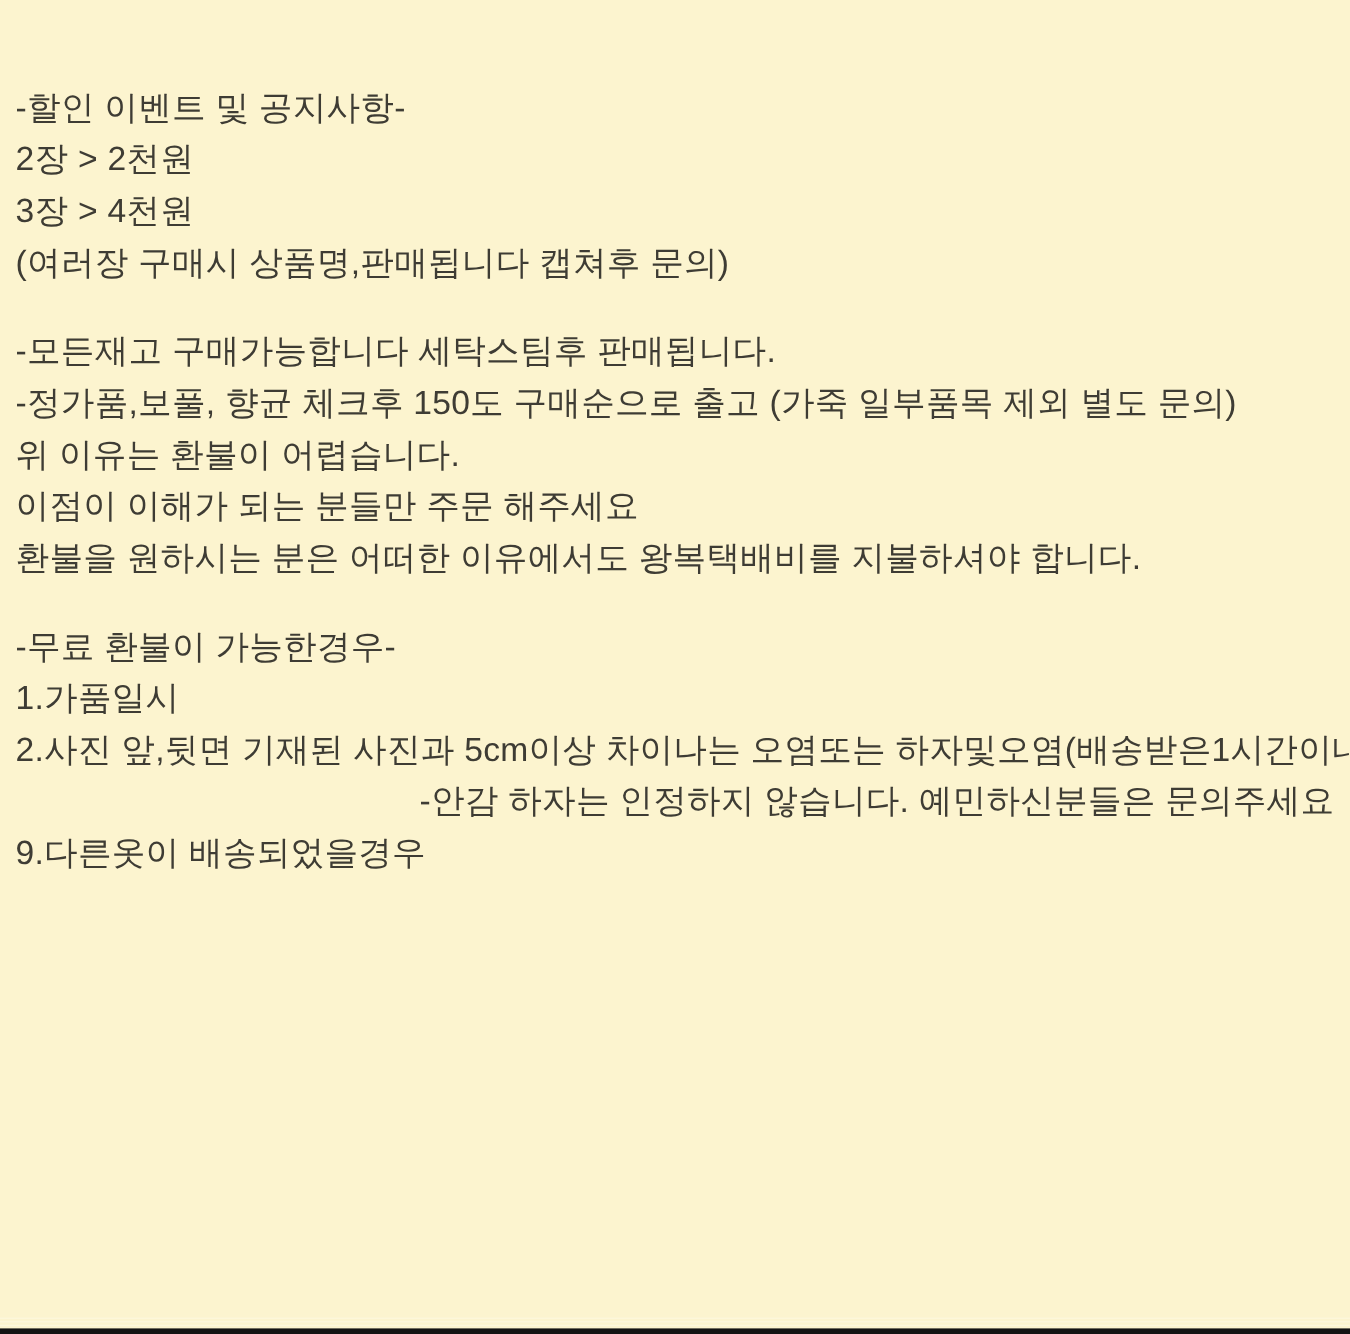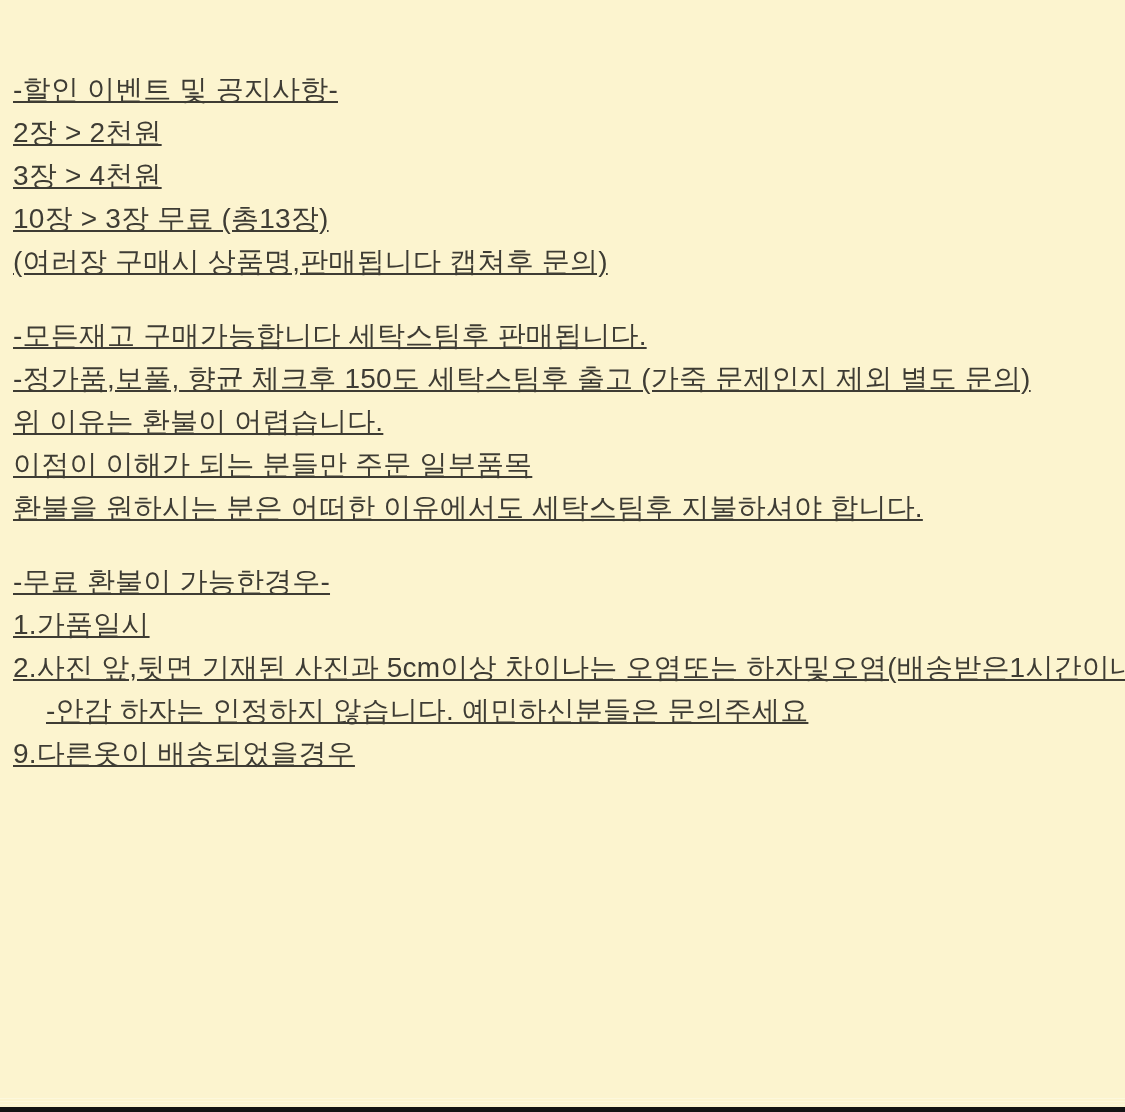--- a/index.html
+++ b/index.html
@@ -21,24 +21,24 @@
     right: 13px;
     color: #3e3c34;
     font-size: 28px;
     line-height: 43px;
     font-weight: 500;
     letter-spacing: 0.2px;
   }
   .line {
     height: 43px;
     white-space: pre;
-    text-decoration: underline;
   }
   .line.indent {
     padding-left: 33px;
+    text-align: right;
   }
   .spacer {
     height: 31px;
   }
   .bottom-stripes {
     position: absolute;
     left: 0;
     right: 0;
     bottom: 5px;
     height: 11px;
@@ -58,30 +58,29 @@
   }
 </style>
 </head>
 <body>
 
 <div class="notice">
 
   <div class="line">-할인 이벤트 및 공지사항-</div>
   <div class="line">2장 &gt; 2천원</div>
   <div class="line">3장 &gt; 4천원</div>
-  <div class="line">10장 &gt; 3장 무료 (총13장)</div>
   <div class="line">(여러장 구매시 상품명,판매됩니다 캡쳐후 문의)</div>
 
   <div class="spacer"></div>
 
   <div class="line">-모든재고 구매가능합니다 세탁스팀후 판매됩니다.</div>
-  <div class="line">-정가품,보풀, 향균 체크후 150도 세탁스팀후 출고 (가죽 문제인지 제외 별도 문의)</div>
+  <div class="line">-정가품,보풀, 향균 체크후 150도 구매순으로 출고 (가죽 일부품목 제외 별도 문의)</div>
   <div class="line">위 이유는 환불이 어렵습니다.</div>
-  <div class="line">이점이 이해가 되는 분들만 주문 일부품목</div>
-  <div class="line">환불을 원하시는 분은 어떠한 이유에서도 세탁스팀후 지불하셔야 합니다.</div>
+  <div class="line">이점이 이해가 되는 분들만 주문 해주세요</div>
+  <div class="line">환불을 원하시는 분은 어떠한 이유에서도 왕복택배비를 지불하셔야 합니다.</div>
 
   <div class="spacer"></div>
 
   <div class="line">-무료 환불이 가능한경우-</div>
   <div class="line">1.가품일시</div>
   <div class="line">2.사진 앞,뒷면 기재된 사진과 5cm이상 차이나는 오염또는 하자및오염(배송받은1시간이내 문의)</div>
   <div class="line indent">-안감 하자는 인정하지 않습니다. 예민하신분들은 문의주세요</div>
   <div class="line">9.다른옷이 배송되었을경우</div>
 
 </div>

